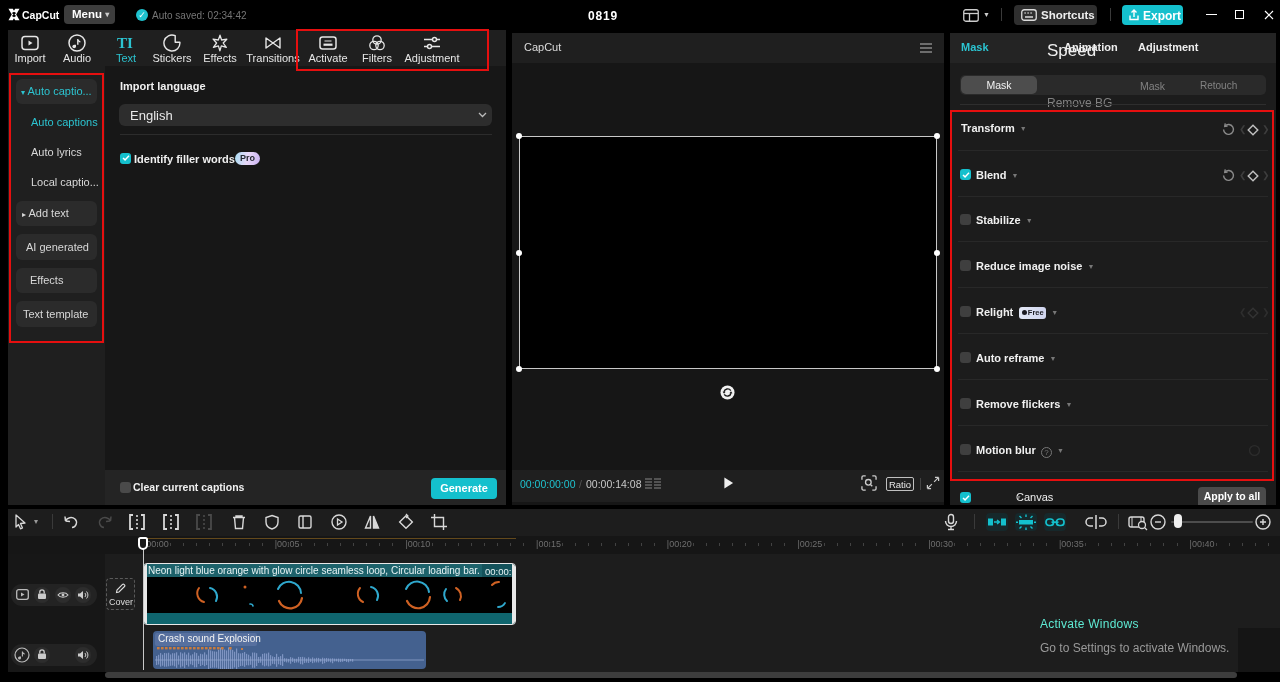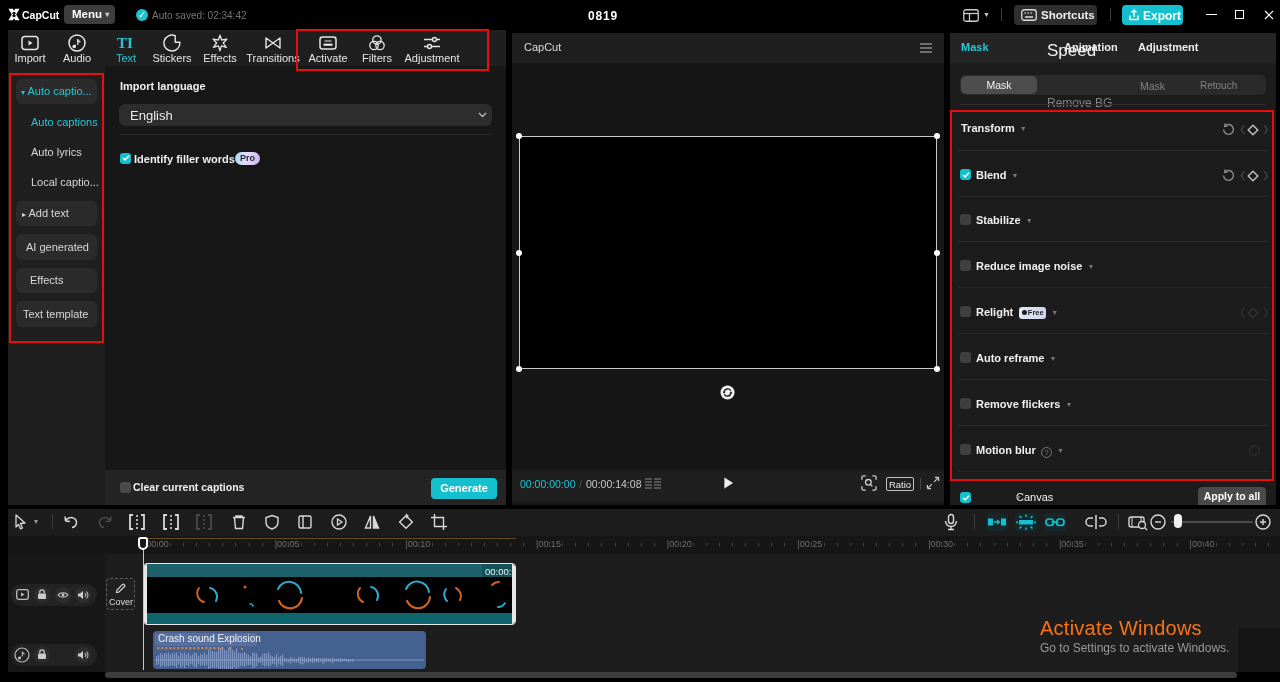--- a/index.html
+++ b/index.html
@@ -487,20 +487,21 @@
     </svg>
     <svg class="abs" style="left:77px;top:650px;" width="12" height="10" viewBox="0 0 12 10">
       <path d="M1 3.5 H3 L6 1 V9 L3 6.5 H1 Z" fill="#ccc"></path>
       <path d="M8 3 A3 3 0 0 1 8 7 M9.5 1.5 A5 5 0 0 1 9.5 8.5" fill="none" stroke="#ccc" stroke-width="1"></path>
     </svg>
   </div>
 
 <div class="abs" style="left:143px;top:563px;width:373px;height:62px;background:#000;border:1.5px solid #e8e8e8;border-radius:4px;overflow:hidden;">
   <div style="position:absolute;left:0;top:0;width:100%;height:13px;background:#14525b;"></div>
   <div style="position:absolute;left:0;top:0;width:338px;height:13px;background:#1d626b;"></div>
+  <div style="position:absolute;left:4px;top:1px;font-size:10px;color:#e8f4f5;white-space:nowrap;">Neon light blue orange with glow circle seamless loop, Circular loading bar.</div>
   <div style="position:absolute;left:341px;top:1.5px;font-size:9.5px;color:#e8f4f5;">00:00:1</div>
   <svg style="position:absolute;left:0;top:13px;" width="370" height="36" viewBox="0 0 370 36">
     <g fill="none" stroke-linecap="round">
       <path d="M60 25 A9 9 0 0 1 55 11" stroke="#cf6123" stroke-width="2"></path>
       <path d="M66 11 A9 9 0 0 1 72 24" stroke="#2fa8cd" stroke-width="2"></path>
       <circle cx="101" cy="10" r="1.5" fill="#cf6123" stroke="none"></circle>
       <path d="M106 27 a2.5 2.5 0 0 1 3 2" stroke="#2fa8cd" stroke-width="1.6"></path>
       <path d="M134 12 A12 12 0 0 1 157 16" stroke="#2fa8cd" stroke-width="2"></path>
       <path d="M158 21 A12 12 0 0 1 135 24" stroke="#cf6123" stroke-width="2.2"></path>
       <path d="M219 25 A9 9 0 0 1 216 11" stroke="#cf6123" stroke-width="2"></path>
@@ -751,14 +752,14 @@
   </svg>
 </div>
 
 <div class="abs" style="left:142.5px;top:549px;width:1.5px;height:121px;background:#c8c8c8;"></div>
 <div class="abs" style="left:138px;top:536.5px;width:10px;height:13px;background:#1a1a1a;border:2.5px solid #fff;border-radius:2.5px 2.5px 5px 5px;"></div>
 
 <div class="abs" style="left:105px;top:672px;width:1132px;height:6px;background:#3d3d3d;border-radius:3px;"></div>
 
 <div class="abs" style="left:1238px;top:628px;width:42px;height:44px;background:#151515;"></div>
 
-<div class="abs" style="left:1040px;top:617px;font-size:20px;letter-spacing:0.25px;color:#f97316;">Activate Windows</div>
+<div class="abs" style="left:1040px;top:617px;font-size:12px;letter-spacing:0.25px;color:#5eead4;">Activate Windows</div>
 <div class="abs" style="left:1040px;top:641px;font-size:12px;color:#9a9a9a;">Go to Settings to activate Windows.</div>
 
 </body></html>

